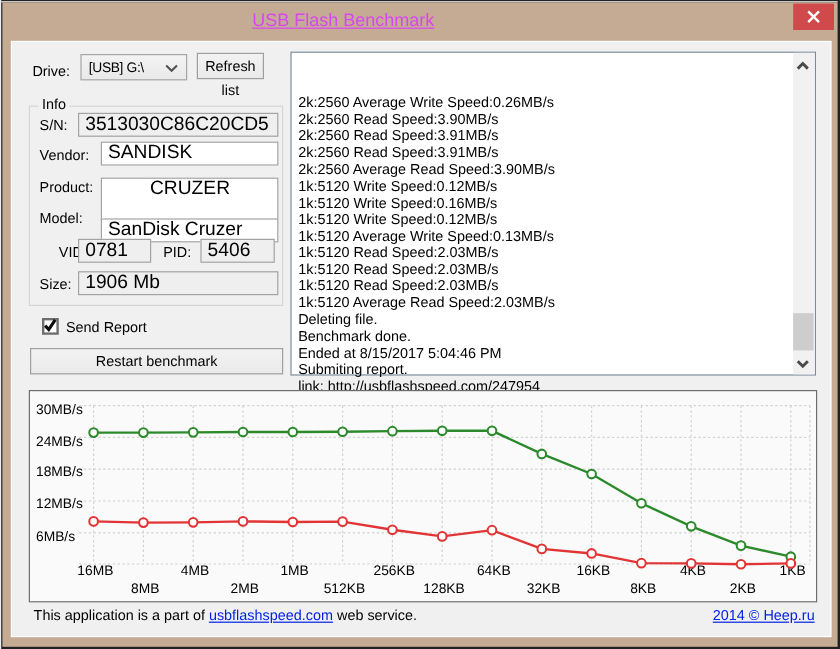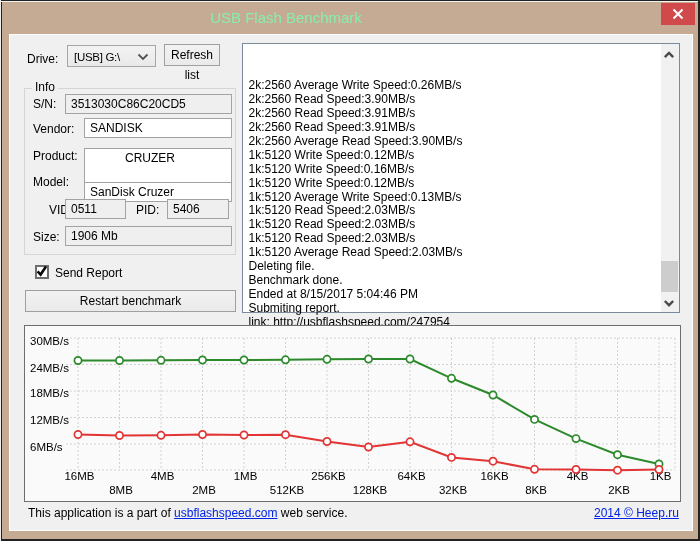--- a/index.html
+++ b/index.html
@@ -1,32 +1,32 @@
 <!DOCTYPE html>
 <html><head>
 <meta charset="utf-8">
 <style>
   * { margin:0; padding:0; box-sizing:border-box; }
   html,body { width:700px; height:541px; overflow:hidden; }
   body { position:relative; background:#222222; font-family:"Liberation Sans",sans-serif; }
   .abs { position:absolute; }
   .lbl { position:absolute; font-size:12px; color:#000; white-space:nowrap; }
-  .field { position:absolute; border:1px solid #a3a3a3; font-size:12px; color:#000; padding-left:5px; }
+  .field { position:absolute; border:1px solid #a3a3a3; font-size:16px; color:#000; padding-left:5px; }
   .ro { background:#efefef; }
   .ed { background:#ffffff; }
 </style>
 </head>
 <body>
 
 <div class="abs" style="left:0;top:0;width:700px;height:541px;background:#222222;"></div>
 <div class="abs" style="left:0;top:0;width:1px;height:541px;background:#ededed;"></div>
 <div class="abs" style="left:1px;top:1px;width:697px;height:1px;background:#f5f3f0;"></div>
 <div class="abs" style="left:2px;top:2px;width:696px;height:536.5px;background:#c5ab94;"></div>
 
-<div class="abs" style="left:0;top:9px;width:572px;text-align:center;font-size:15px;color:#86efac;">USB Flash Benchmark</div>
+<div class="abs" style="left:0;top:9px;width:572px;text-align:center;font-size:15px;color:#d946ef;text-decoration:underline;">USB Flash Benchmark</div>
 
 <div class="abs" style="left:661px;top:3px;width:34px;height:22px;background:#d0494b;">
   <svg width="34" height="22" style="display:block">
       <path d="M12.5 6.5 L21.5 15.5 M21.5 6.5 L12.5 15.5" stroke="#ffffff" stroke-width="2" fill="none"></path>
     </svg>
 </div>
 
 <div class="abs" style="left:9px;top:34px;width:684px;height:497px;background:#ffffff;"></div>
 <div class="abs" style="left:10px;top:35px;width:682px;height:495px;background:#f0f0f0;"></div>
 
@@ -48,21 +48,21 @@
 <div class="lbl" style="left:33px;top:122px;">Vendor:</div>
 <div class="field ed" style="left:84px;top:118px;width:148px;height:20px;line-height:18px;">SANDISK</div>
 
 <div class="lbl" style="left:33px;top:149px;">Product:</div>
 <div class="field ed" style="left:84px;top:148px;width:148px;height:36px;line-height:18px;padding-left:40px;">CRUZER</div>
 
 <div class="lbl" style="left:33px;top:175px;">Model:</div>
 <div class="field ed" style="left:84px;top:182px;width:148px;height:20px;line-height:18px;">SanDisk Cruzer</div>
 
 <div class="lbl" style="left:49px;top:203px;">VID:</div>
-<div class="field ro" style="left:65px;top:199px;width:61px;height:20px;line-height:18px;">0511</div>
+<div class="field ro" style="left:65px;top:199px;width:61px;height:20px;line-height:18px;">0781</div>
 <div class="lbl" style="left:136px;top:203px;">PID:</div>
 <div class="field ro" style="left:167px;top:199px;width:62px;height:20px;line-height:18px;">5406</div>
 
 <div class="lbl" style="left:33px;top:230px;">Size:</div>
 <div class="field ro" style="left:65px;top:226px;width:167px;height:20px;line-height:18px;">1906 Mb</div>
 
 <div class="abs" style="left:35px;top:265px;width:14px;height:14px;background:#fff;border:2px solid #6e6e6e;"></div>
 <svg class="abs" width="16" height="16" style="left:34px;top:263px;">
     <path d="M3.6 8.4 L6.6 11.6 L12 3.6" stroke="#0a0a0a" stroke-width="2.6" fill="none"></path>
   </svg>

